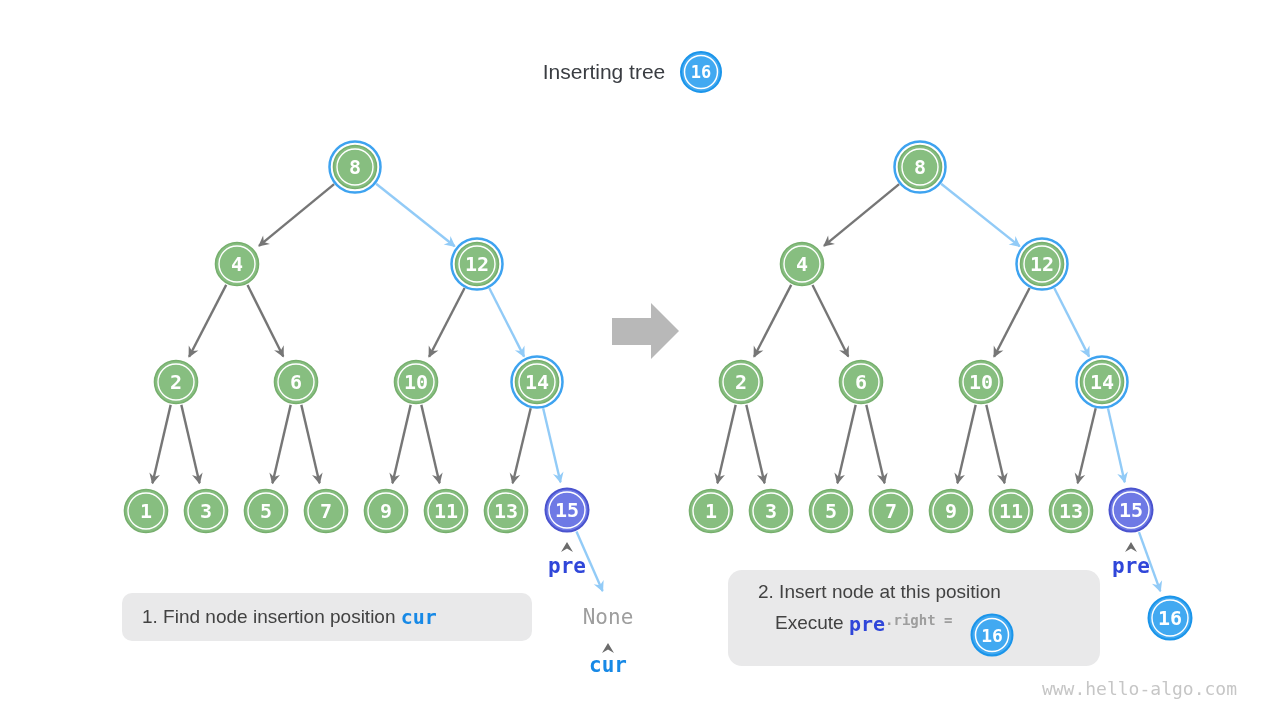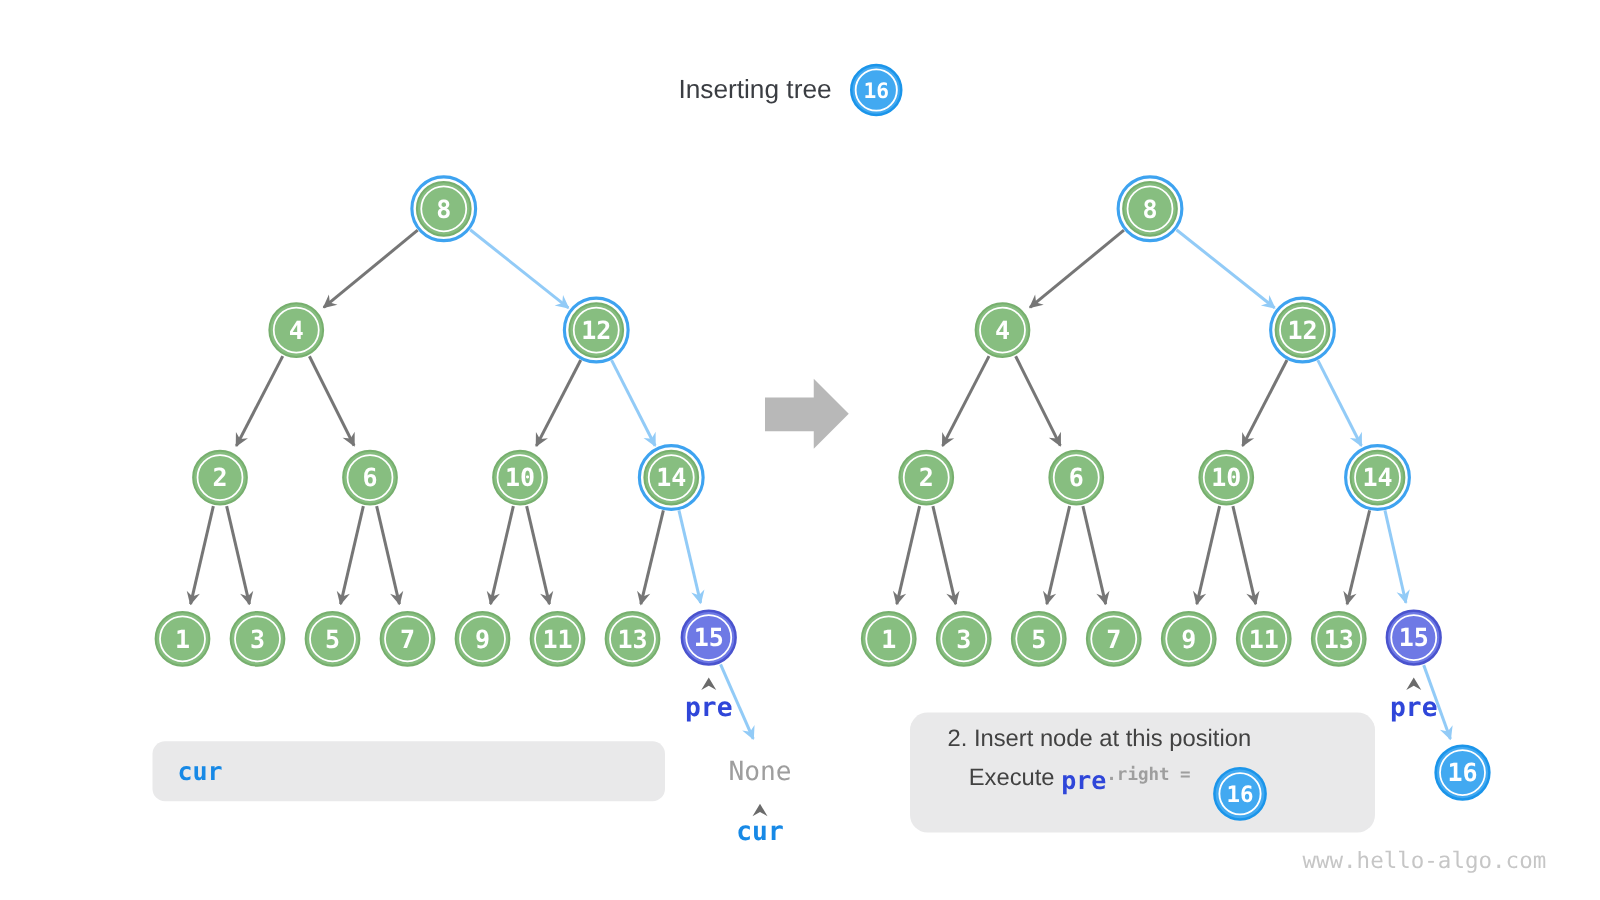--- a/index.html
+++ b/index.html
@@ -260,20 +260,21 @@
   <div class="title-row">
     <span>Inserting tree</span>
     <svg class="t-circle node-svg" width="46" height="46" viewBox="-23 -23 46 46">
       <circle cx="0" cy="0" r="20" fill="#42a9f1" stroke="#1b95ea" stroke-width="2"></circle>
       <circle cx="0" cy="0" r="16.5" fill="none" stroke="#ffffff" stroke-width="1.5"></circle>
       <text x="0" y="6" text-anchor="middle" font-family="DejaVu Sans Mono, monospace" font-size="17" font-weight="bold" fill="#ffffff">16</text>
     </svg>
   </div>
 
   <div id="caption1" class="caption-box">
+    <span class="plain">1. Find node insertion position </span>
     <span class="kw kw-blue">cur</span>
   </div>
 
   <div id="caption2" class="caption-box">
     <div class="line1">
       <span class="plain">2. Insert node at this position</span>
     </div>
     <div class="line2">
       <span class="plain">Execute </span>
       <span class="kw kw-indigo">pre</span>

